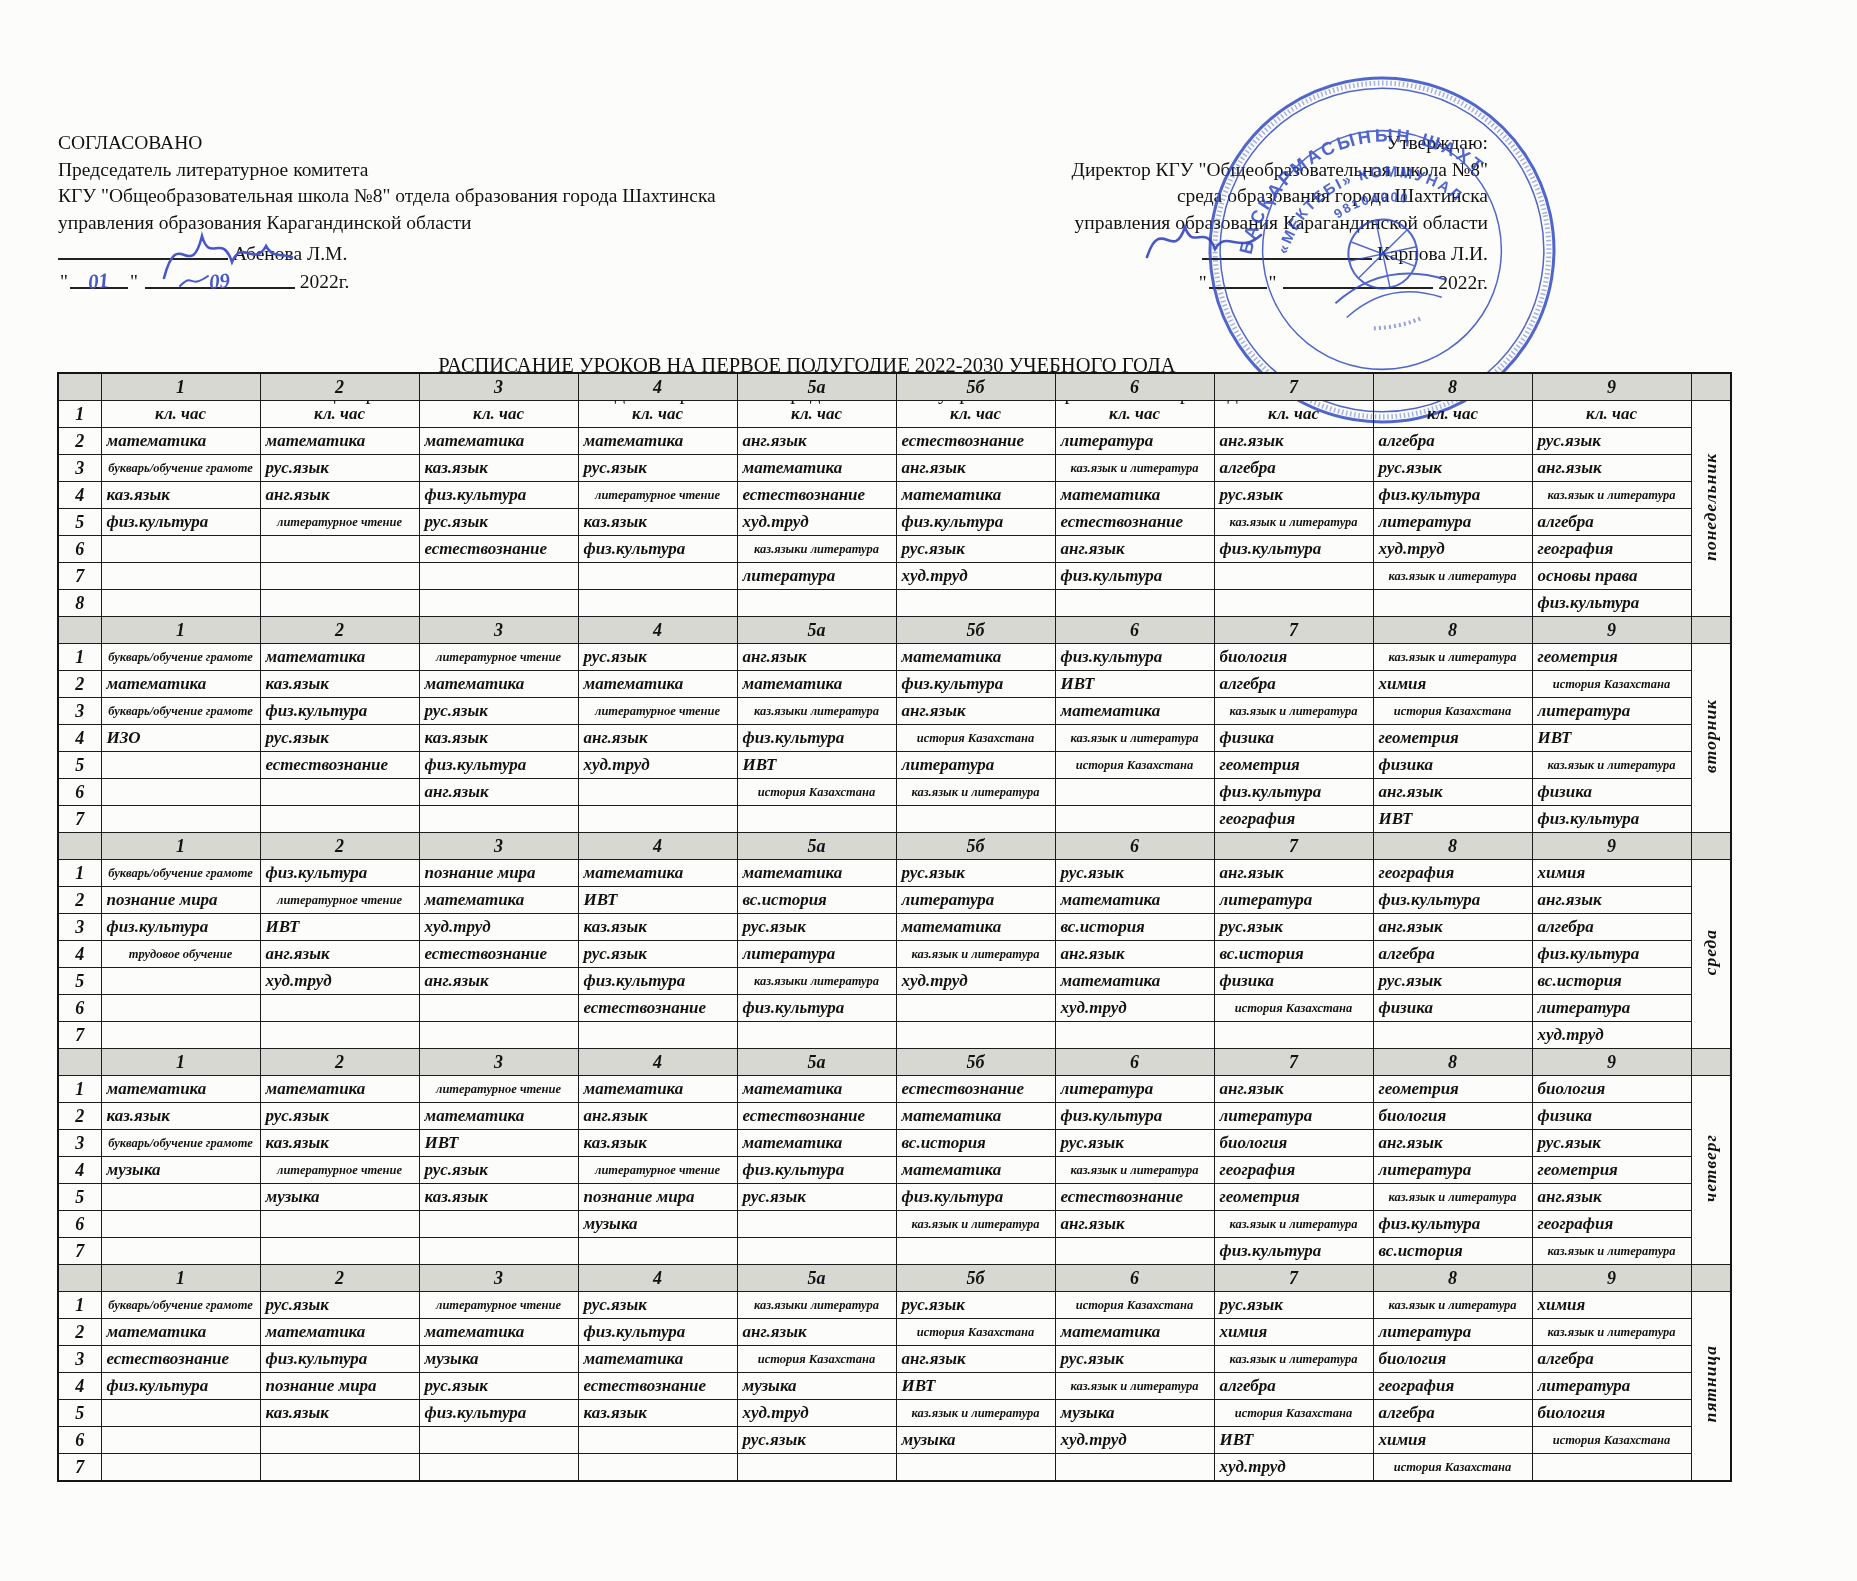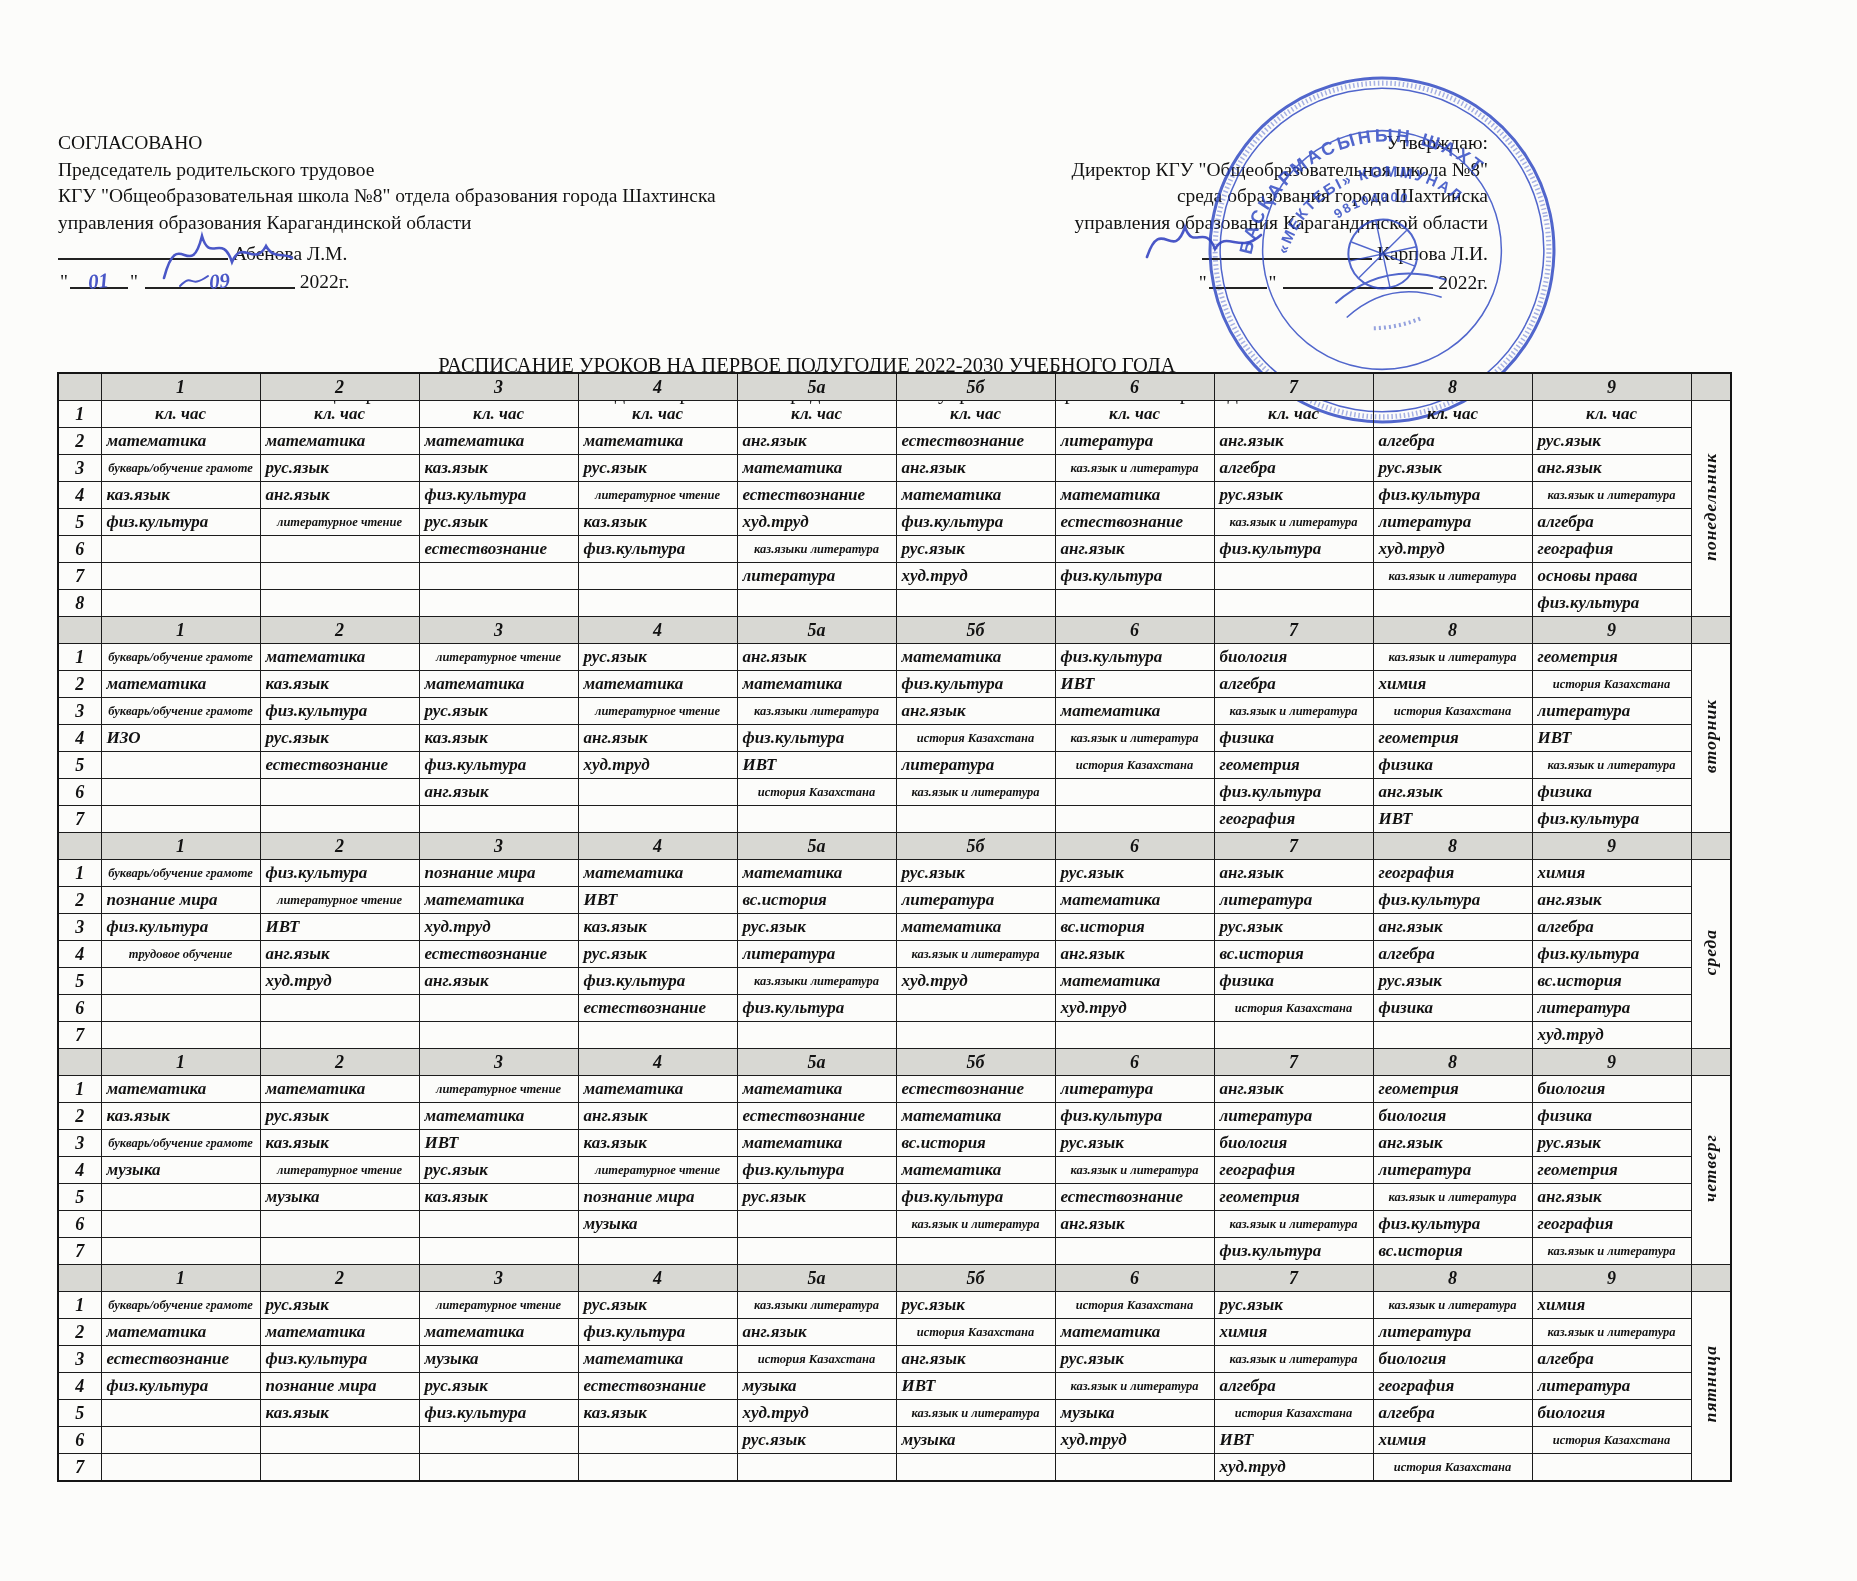--- a/index.html
+++ b/index.html
@@ -33,21 +33,21 @@
   .sig-left{left:150px;top:212px;}
   .sig-right{left:1135px;top:205px;}
 </style>
 </head>
 <body>
 
 <div class="page">
 
   <div class="approve-left">
     <div>СОГЛАСОВАНО</div>
-    <div>Председатель родительского трудовое</div>
+    <div>Председатель литературное комитета</div>
     <div>КГУ "Общеобразовательная школа №8" отдела образования города Шахтинска</div>
     <div>управления образования Карагандинской области</div>
     <div class="sig-row">
       <span class="blank w170"></span>
       <span>Абенова Л.М.</span>
     </div>
     <div class="date-row">
       <span class="q">"</span><span class="blank w58"><span class="hand">01</span></span><span class="q">"</span>
       <span class="blank w150"><span class="hand">09</span></span>
       <span>2022г.</span>

